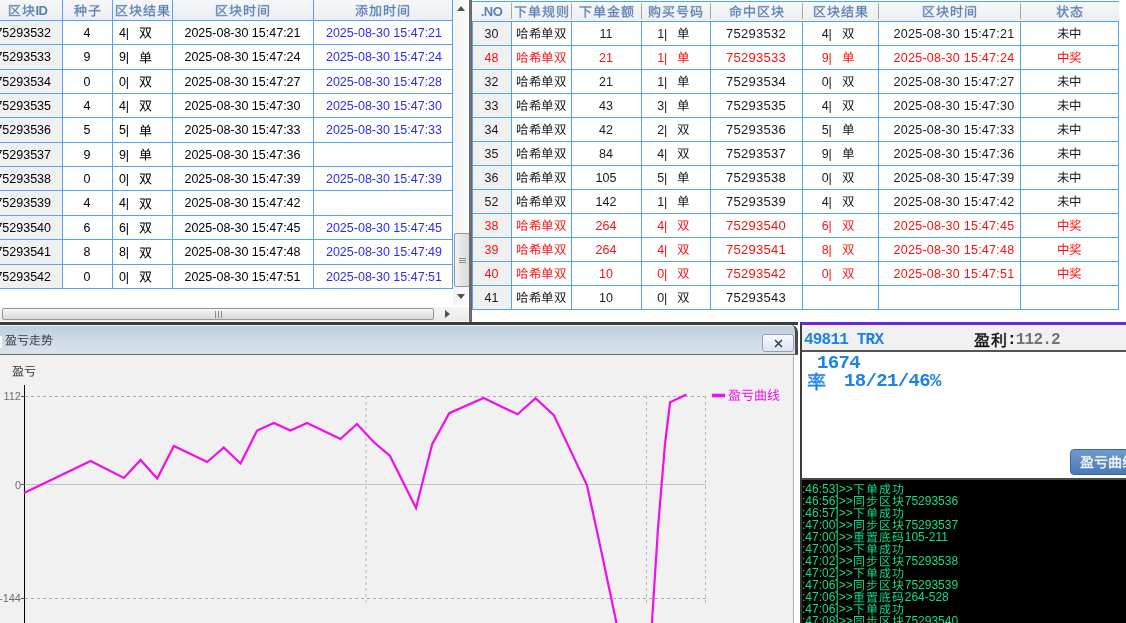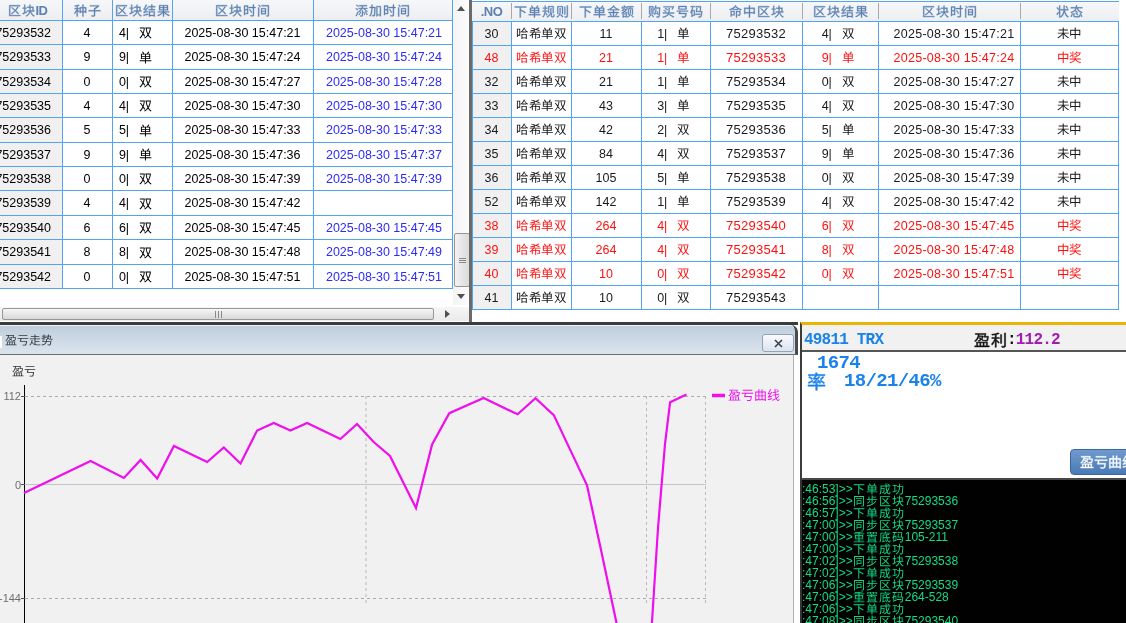--- a/index.html
+++ b/index.html
@@ -359,23 +359,20 @@
       <div class="abs cell" style="left:112px;top:143px;width:60px;height:23px;padding-right:13px;box-sizing:border-box">
         <span class="num">9|</span>
         <span style="width:10px"></span>
         <svg class="k k13">
           <use href="#g5355"></use>
         </svg>
       </div>
       <div class="abs cell" style="left:172px;top:143px;width:141px;height:23px">
         <span class="num">2025-08-30 15:47:36</span>
       </div>
-      <div class="abs cell" style="left:313px;top:143px;width:139px;height:23px;color:#2e2cf2;padding-left:3px;box-sizing:border-box">
-        <span class="num">2025-08-30 15:47:37</span>
-      </div>
       <div class="abs cellr" style="left:0;top:167px;width:62px;height:23px;padding-right:11px;background:#f0f0f1">
         <span class="numi">75293538</span>
       </div>
       <div class="abs cell" style="left:62px;top:167px;width:50px;height:23px">
         <span class="num">0</span>
       </div>
       <div class="abs cell" style="left:112px;top:167px;width:60px;height:23px;padding-right:13px;box-sizing:border-box">
         <span class="num">0|</span>
         <span style="width:10px"></span>
         <svg class="k k13">
@@ -1243,34 +1240,34 @@
         <text x="21" y="134.5" class="tick" text-anchor="end">0</text>
         <text x="21" y="248" class="tick" text-anchor="end">-144</text>
         <polyline points="24,139 90.6,107 123.9,124 140.6,106 157.2,124.5 173.9,92 207.2,108 223.8,93.5 240.5,109.5 257.1,76.5 273.8,69 290.4,76.5 307.1,69 340.4,85 357,70 373.7,88 390,102 416,154 432.1,90.4 449.3,59.2 483.6,44 517.6,60.3 535.5,44.3 553.8,61.1 570,95.4 587,131.3 600.6,194 616.3,268 628,340 640,355 646,330 652,268 658,174 665,90 670.1,48.2 686.5,40.5" fill="none" stroke="#ee0eee" stroke-width="2.2"></polyline>
         <line x1="712" y1="41.5" x2="725" y2="41.5" stroke="#ee0eee" stroke-width="3.5"></line>
         <use href="#g76C8" x="728" y="34.5" width="13" height="13" fill="#ee0eee"></use>
         <use href="#g4E8F" x="741" y="34.5" width="13" height="13" fill="#ee0eee"></use>
         <use href="#g66F2" x="754" y="34.5" width="13" height="13" fill="#ee0eee"></use>
         <use href="#g7EBF" x="767" y="34.5" width="13" height="13" fill="#ee0eee"></use>
       </svg>
     </div>
-    <div class="abs" style="left:800px;top:322px;width:326px;height:156px;background:#fff;border-top:3px solid #eab308;border-left:2px solid #3c3c3c;box-sizing:border-box">
+    <div class="abs" style="left:800px;top:322px;width:326px;height:156px;background:#fff;border-top:3px solid #6d28d9;border-left:2px solid #3c3c3c;box-sizing:border-box">
       <div class="abs" style="left:0;top:0;width:324px;height:25px;background:#f1f1f1;border-bottom:2px solid #555"></div>
       <div class="abs hc" style="left:2px;top:2px;height:25px;justify-content:flex-start">
         <span class="pm15" style="color:#1b82e8">49811&nbsp;TRX</span>
       </div>
       <div class="abs hc" style="left:171px;top:2px;height:25px;justify-content:flex-start;fill:#111">
         <svg class="k k16 kk">
           <use href="#g76C8"></use>
         </svg>
         <svg class="k k16 kk">
           <use href="#g5229"></use>
         </svg>
         <span class="pm15" style="color:#111">:</span>
-        <span class="pm15" style="color:#a21caf">112.2</span>
+        <span class="pm15" style="color:#737373">112.2</span>
       </div>
       <div class="abs" style="left:15px;top:27px;height:17px"><span class="pm18" style="color:#1b82e8">1674</span></div>
       <div class="abs hc" style="left:4px;top:46px;height:20px;justify-content:flex-start;fill:#1b82e8">
         <svg class="k k19 kp">
           <use href="#g7387"></use>
         </svg>
         <span style="width:18px"></span>
         <span class="pm18" style="color:#1b82e8">18/21/46%</span>
       </div>
       <div class="abs" style="left:268px;top:124px;width:70px;height:24px;border-radius:4px;background:linear-gradient(#6f9ace,#4a7ab5);border:1px solid #3c66a0;display:flex;align-items:center;padding-left:9px;fill:#fff">

